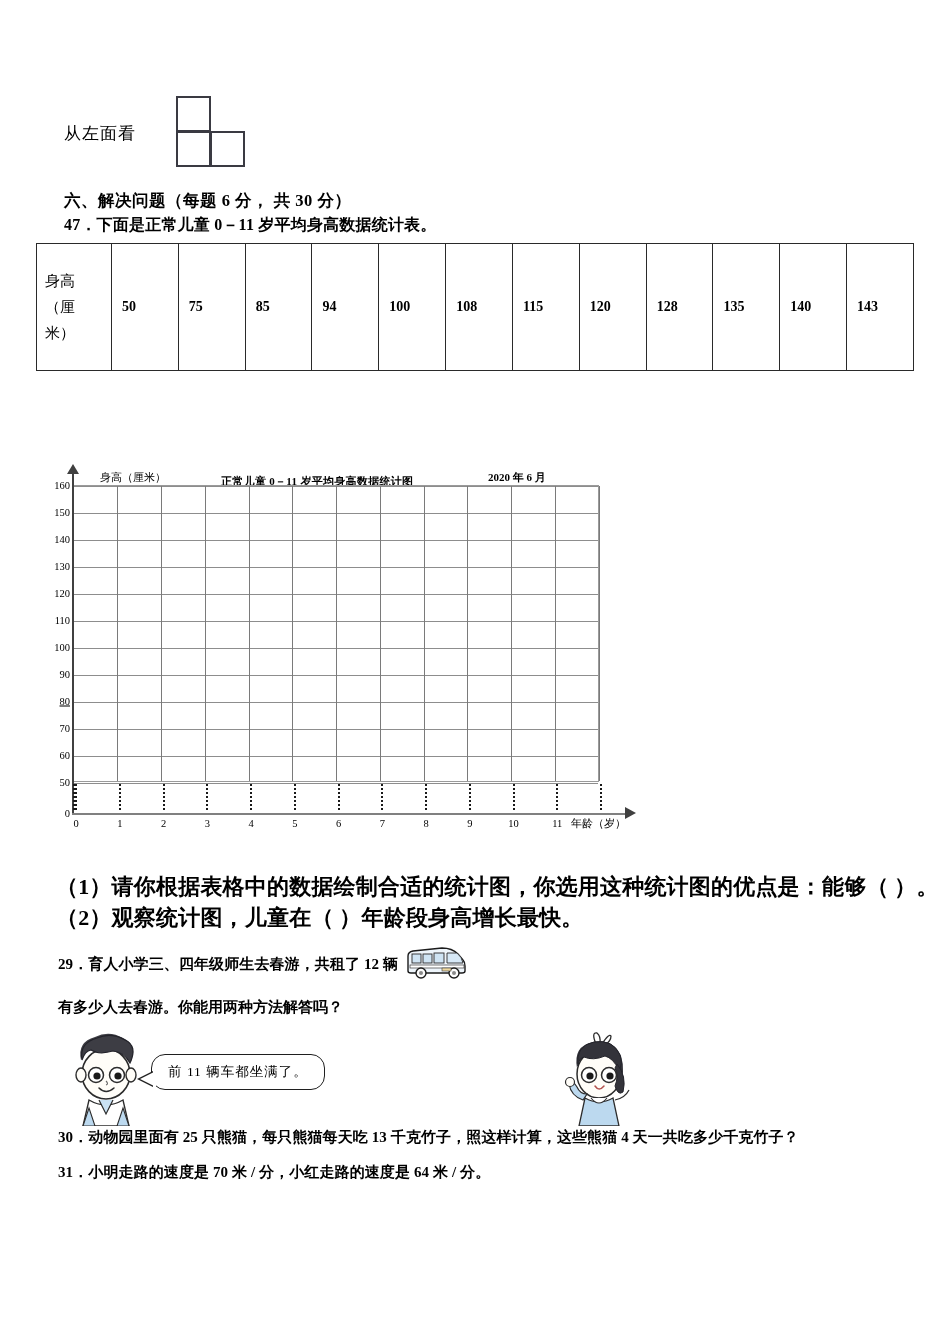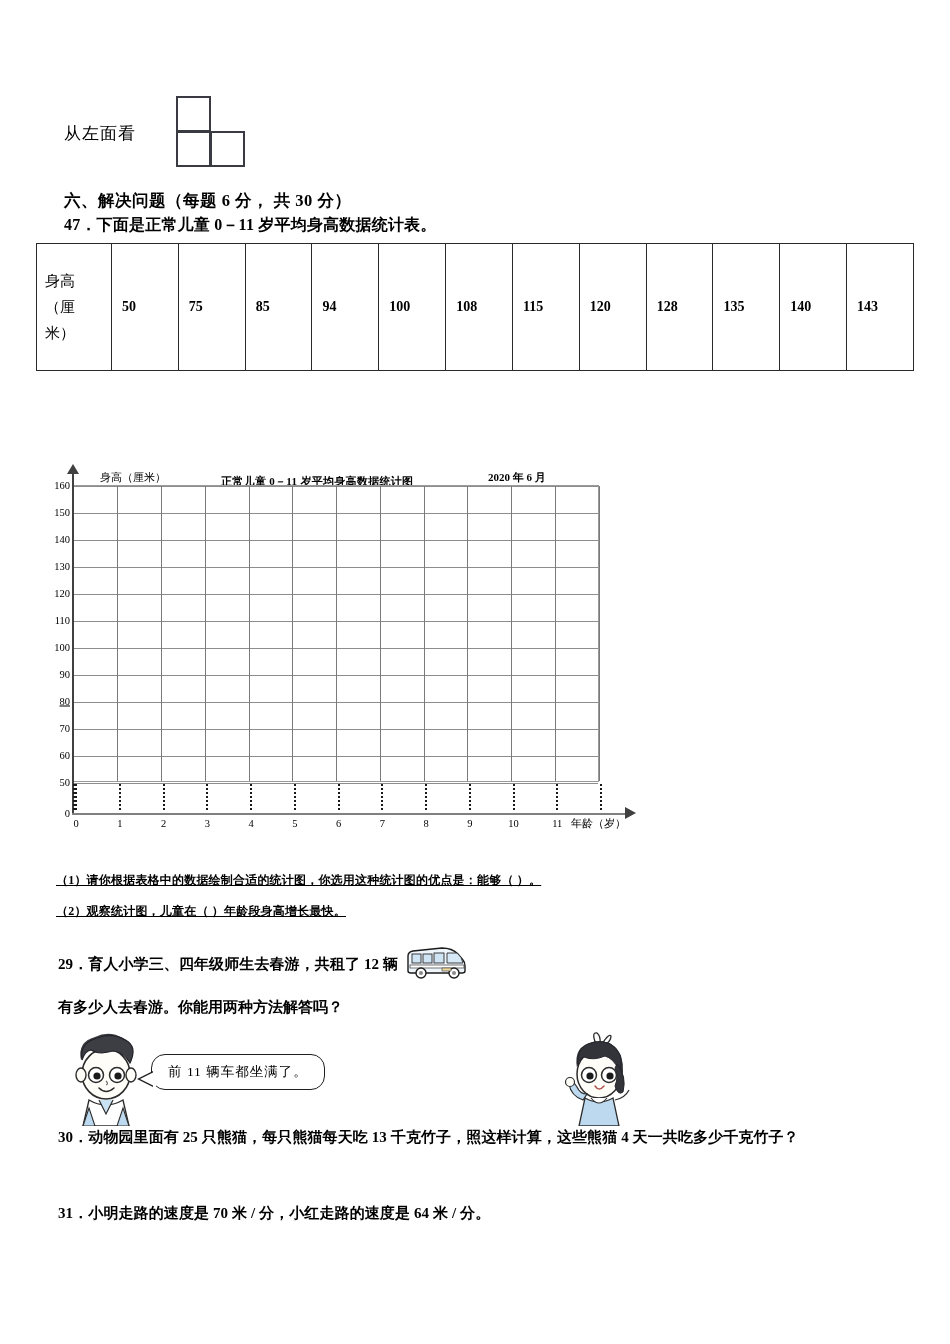--- a/index.html
+++ b/index.html
@@ -226,25 +226,24 @@
     position: absolute;
     width: 2px;
     height: 26px;
     background-image: linear-gradient(to bottom, #1a1a1a 55%, transparent 55%);
     background-size: 2px 4px;
   }
 
   
   .subq {
     position: absolute;
-    font-size: 12px;
+    font-size: 22px;
     font-weight: bold;
     letter-spacing: 0.2px;
     white-space: nowrap;
-    text-decoration: underline;
   }
   .subq1 { left: 56px; top: 872px; }
   .subq2 { left: 56px; top: 903px; }
 
   
   .q29-l1 {
     position: absolute;
     left: 58px;
     top: 945px;
     font-size: 15px;
@@ -301,21 +300,21 @@
   
   .qline {
     position: absolute;
     left: 58px;
     font-size: 15px;
     font-weight: bold;
     letter-spacing: 0.1px;
     white-space: nowrap;
   }
   .q30 { top: 1128px; }
-  .q31 { top: 1163px; margin-top: 41px; }
+  .q31 { top: 1163px; }
 </style>
 </head>
 <body>
 
 <div class="view-row">
   <div class="view-label">从左面看</div>
   <div class="shape-grid">
     <div class="cube c1"></div>
     <div class="cube c2"></div>
     <div class="cube c3"></div>

